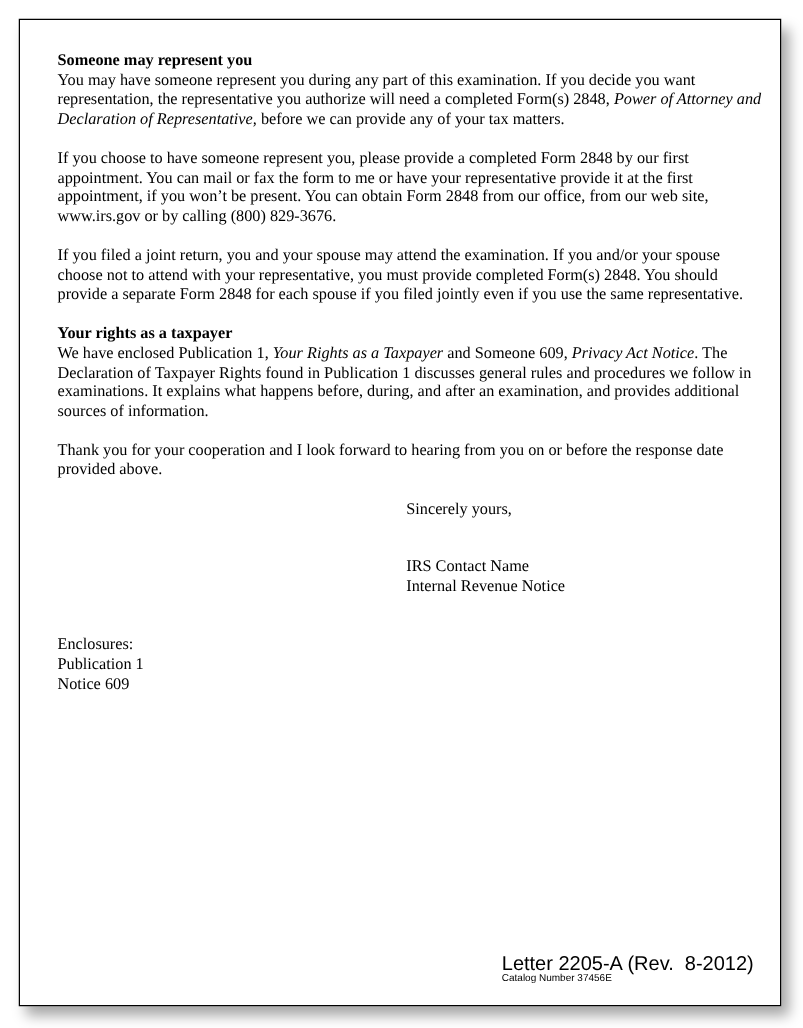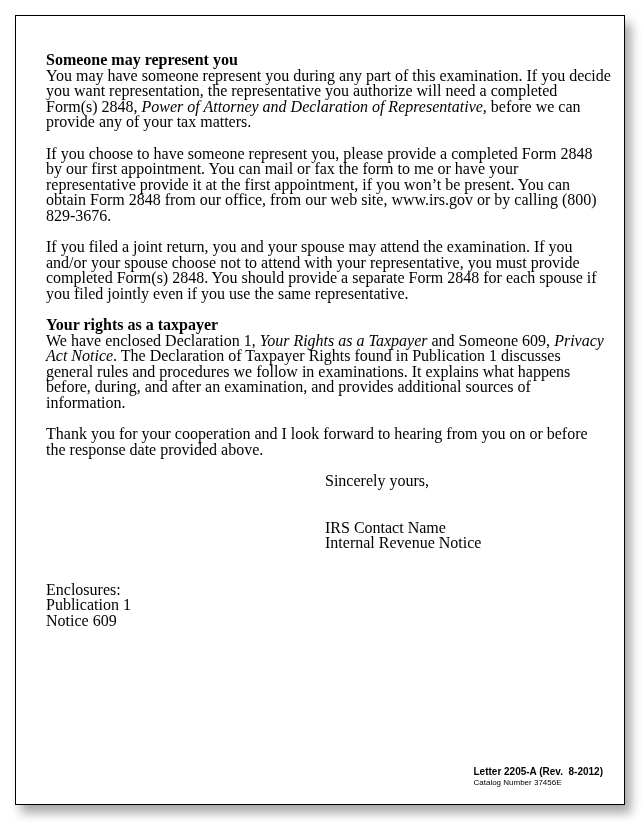--- a/index.html
+++ b/index.html
@@ -22,23 +22,23 @@
       width: 610px;
       height: 790px;
       border: 1.5px solid #000;
       background: #fff;
       box-shadow: 6px 8px 10px rgba(0,0,0,0.35);
       box-sizing: border-box;
     }
     .content {
       position: absolute;
       left: 30px;
-      top: 36px;
+      top: 24px;
       width: 565px;
-      font-size: 16px;
+      font-size: 13px;
       line-height: 15.6px;
     }
     .para {
       margin: 0 0 15.6px 0;
     }
     .heading {
       font-weight: bold;
       display: block;
     }
     .para i { font-style: italic; }
@@ -52,22 +52,22 @@
       margin-top: 31px;
     }
     .footer {
       position: absolute;
       right: 21px;
       top: 750px;
       font-family: "Liberation Sans", "DejaVu Sans", sans-serif;
       text-align: left;
     }
     .footer .form-id {
-      font-size: 10px;
-      font-weight: bold;
+      font-size: 16px;
+      font-weight: normal;
       line-height: 12px;
       white-space: pre;
     }
     .footer .catalog {
       font-size: 8px;
       line-height: 9px;
     }
   </style>
 </head>
 <body>
@@ -83,21 +83,21 @@
     <div class="para">
       <span>If you choose to have someone represent you, please provide a completed Form 2848 by our first appointment. You can mail or fax the form to me or have your representative provide it at the first appointment, if you won’t be present. You can obtain Form 2848 from our office, from our web site, www.irs.gov or by calling (800) 829-3676.</span>
     </div>
 
     <div class="para">
       <span>If you filed a joint return, you and your spouse may attend the examination. If you and/or your spouse choose not to attend with your representative, you must provide completed Form(s) 2848. You should provide a separate Form 2848 for each spouse if you filed jointly even if you use the same representative.</span>
     </div>
 
     <div class="para">
       <span class="heading">Your rights as a taxpayer</span>
-      <span>We have enclosed Declaration 1, </span><i>Your Rights as a Taxpayer</i><span> and Someone 609, </span><i>Privacy Act Notice</i><span>. The Declaration of Taxpayer Rights found in Publication 1 discusses general rules and procedures we follow in examinations. It explains what happens before, during, and after an examination, and provides additional sources of information.</span>
+      <span>We have enclosed Publication 1, </span><i>Your Rights as a Taxpayer</i><span> and Someone 609, </span><i>Privacy Act Notice</i><span>. The Declaration of Taxpayer Rights found in Publication 1 discusses general rules and procedures we follow in examinations. It explains what happens before, during, and after an examination, and provides additional sources of information.</span>
     </div>
 
 
     <div class="para">
       <span>Thank you for your cooperation and I look forward to hearing from you on or before the response date provided above.</span>
     </div>
 
     <div class="signature">
       <div>Sincerely yours,</div>
       <div class="sig-gap"></div>

